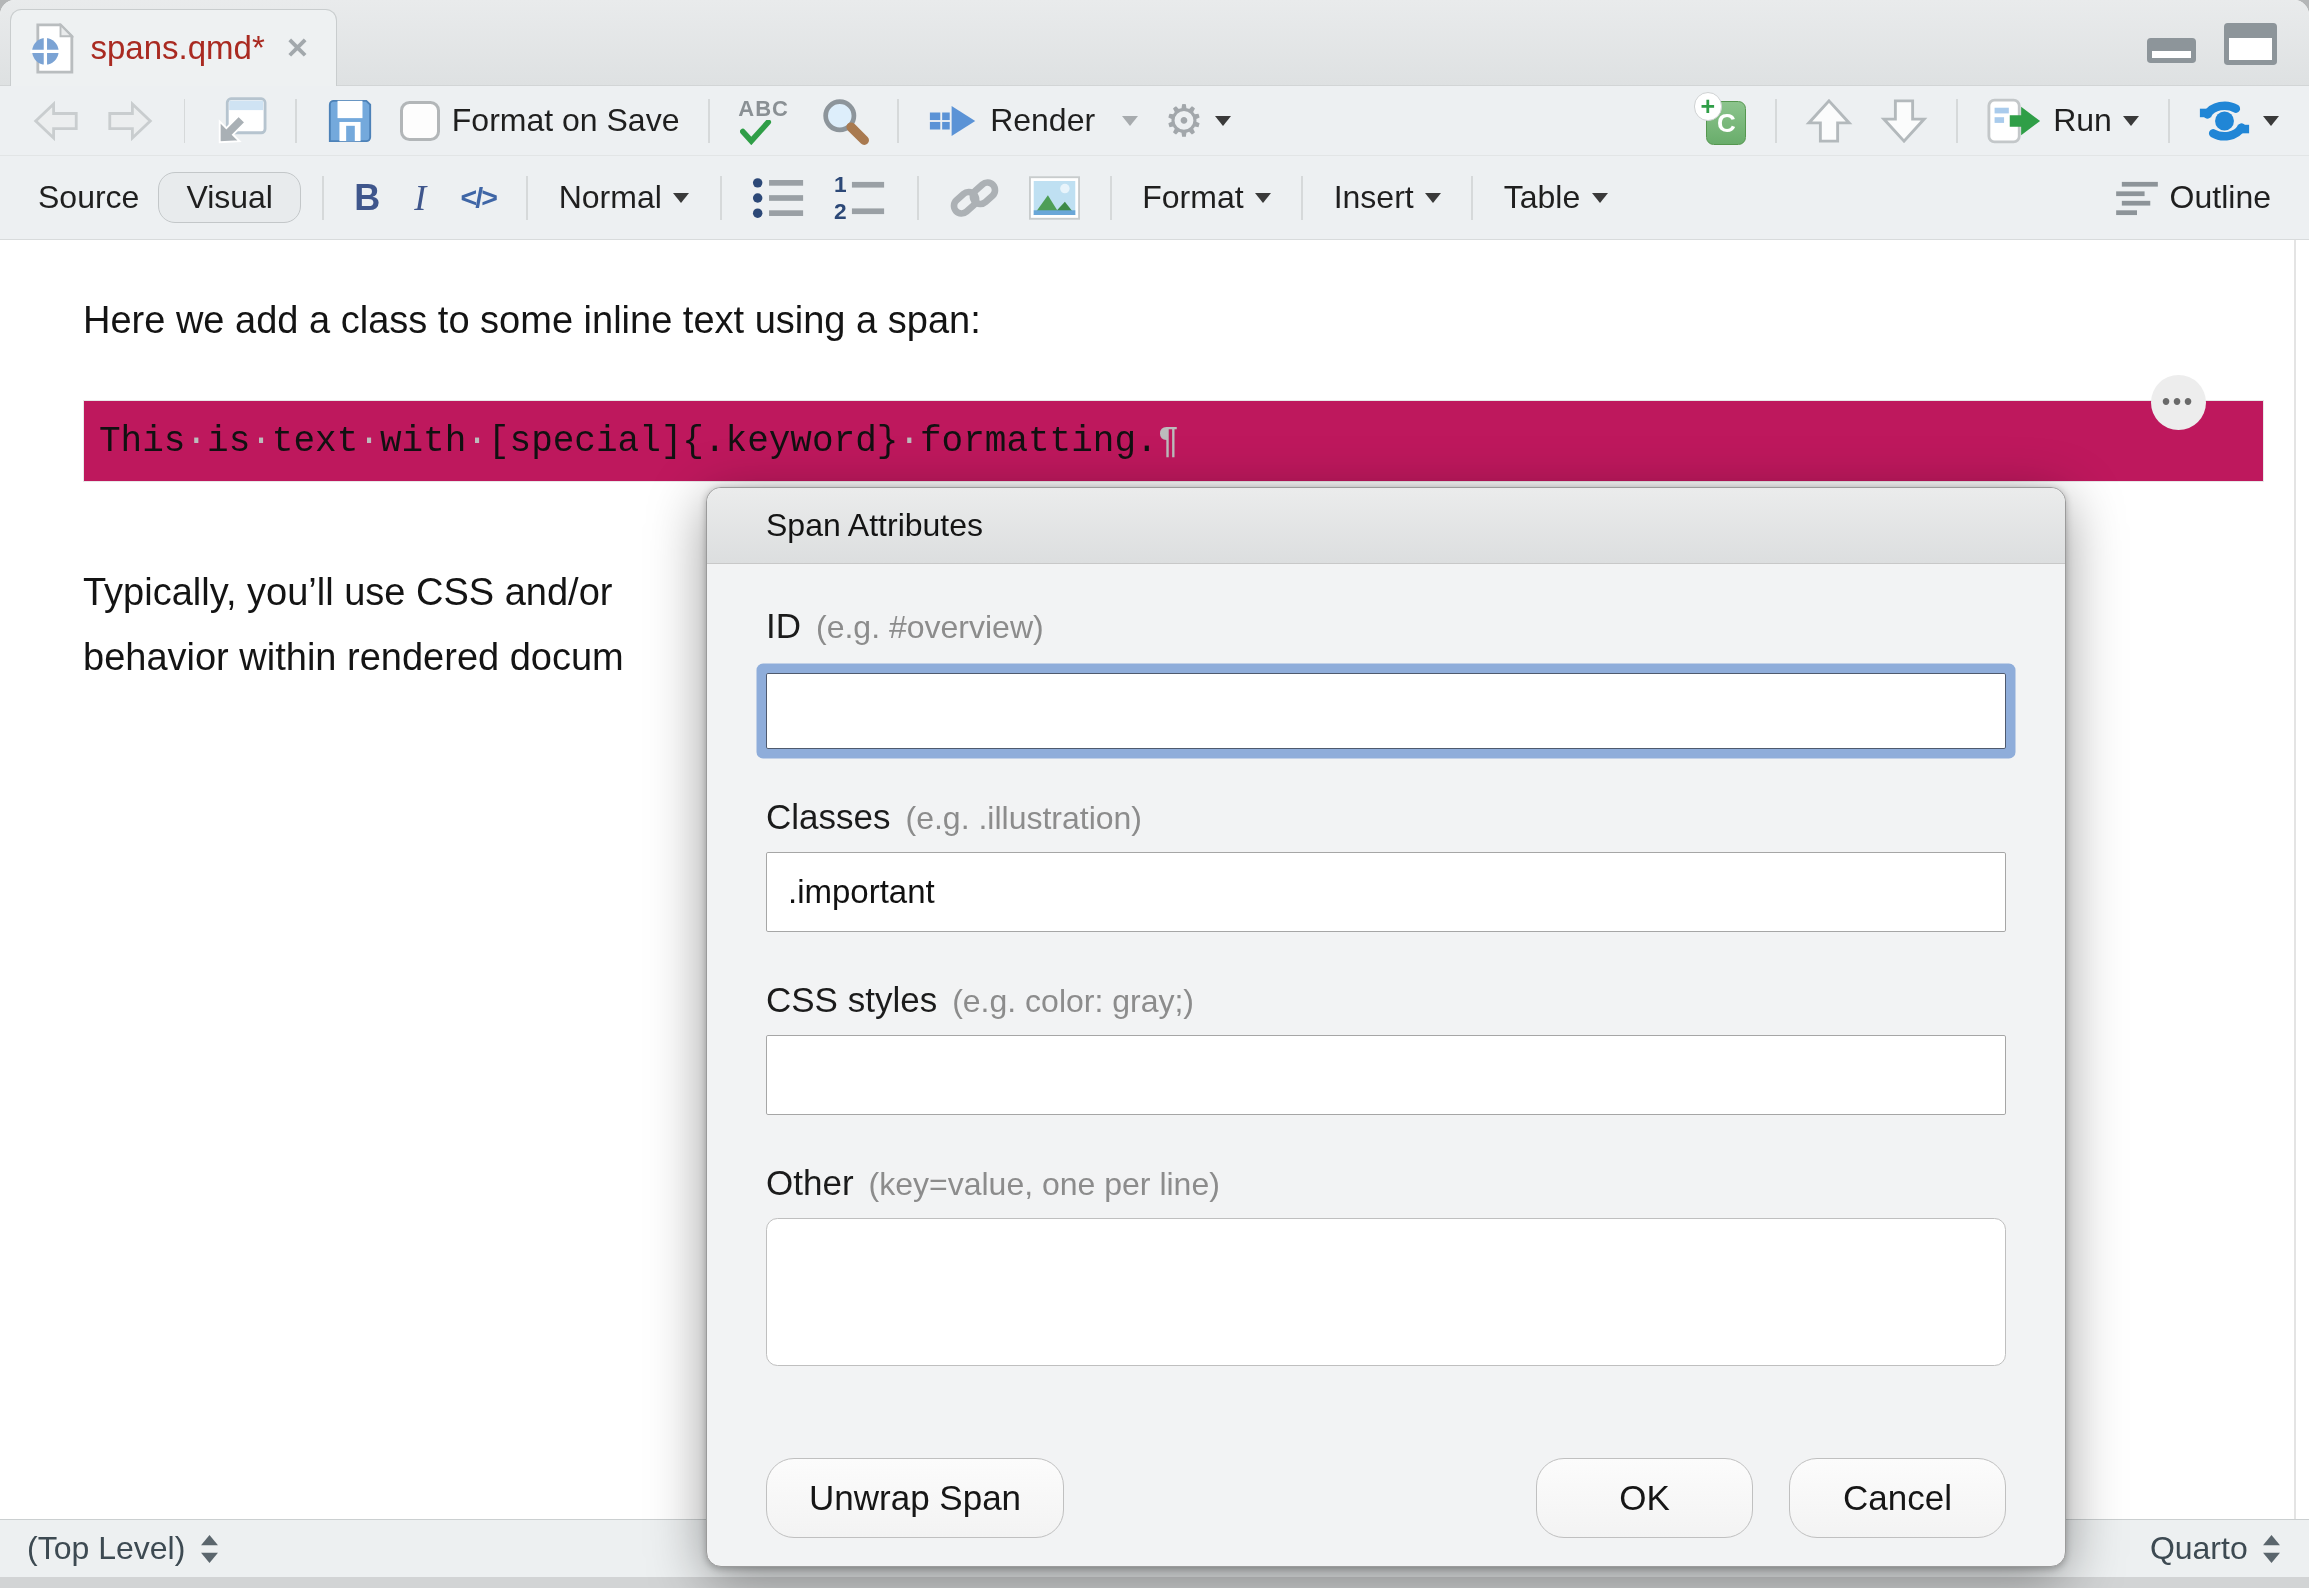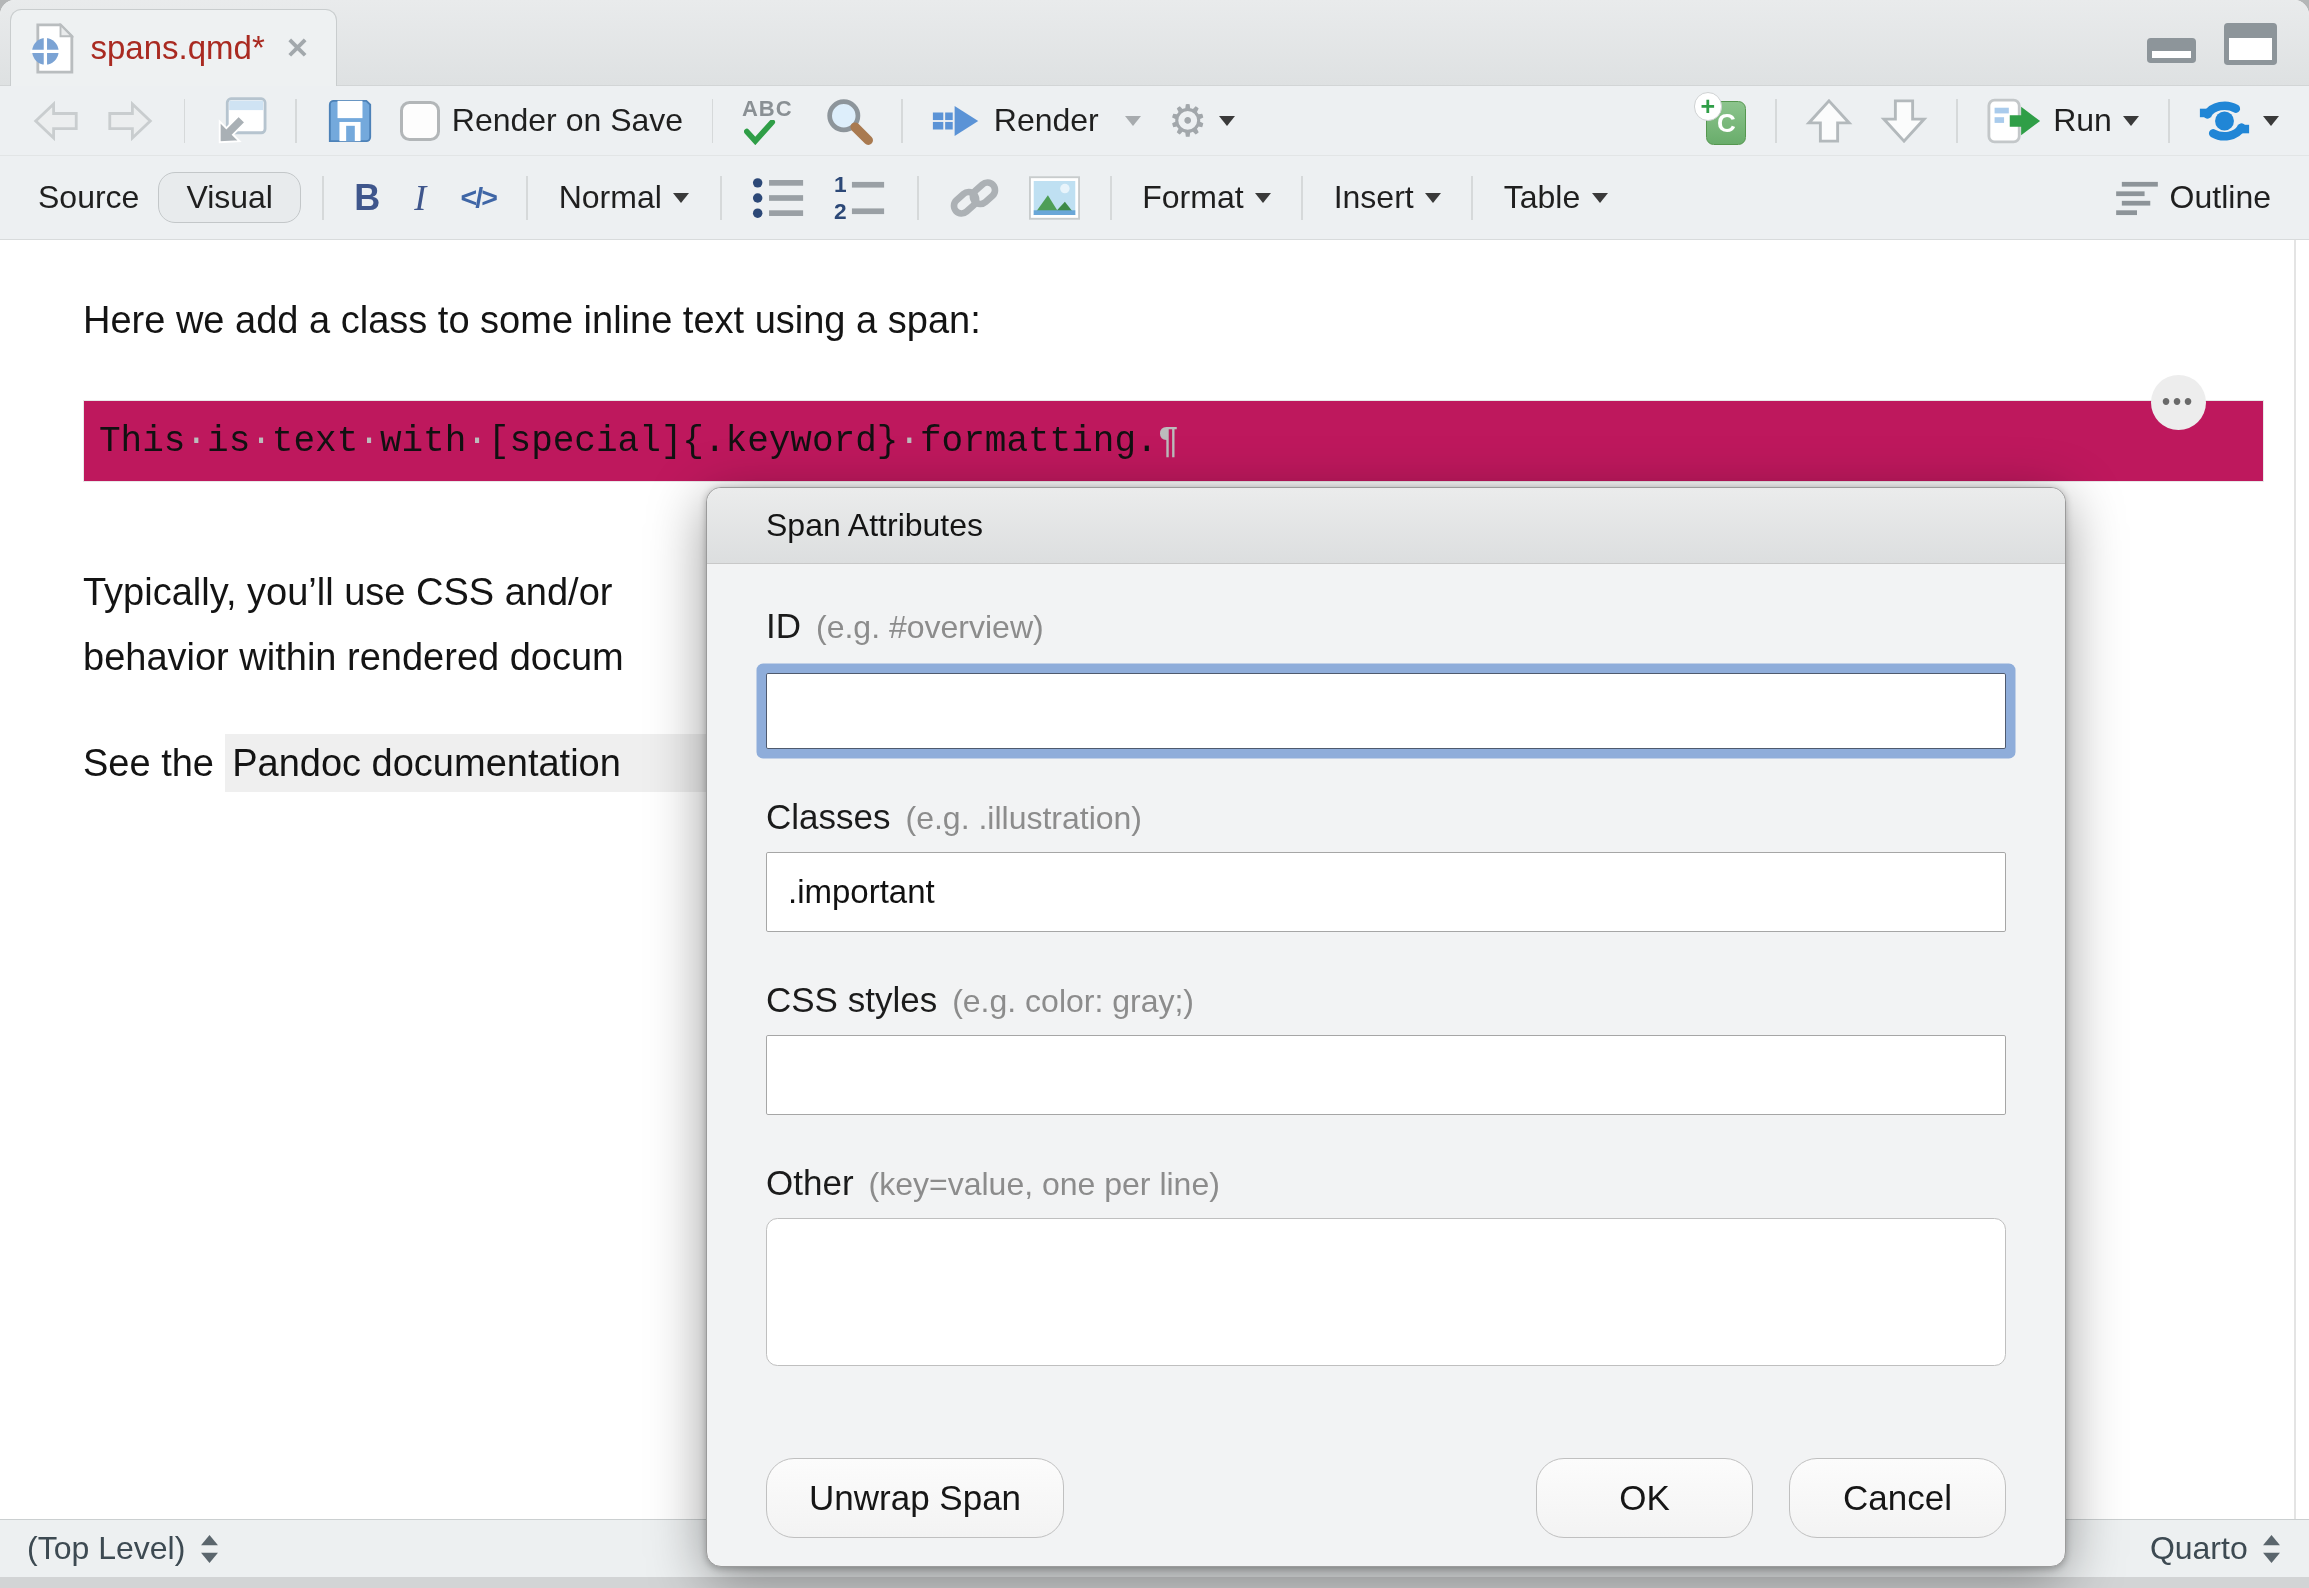--- a/index.html
+++ b/index.html
@@ -191,21 +191,21 @@
     <div class="tbtn">
       <svg width="48" height="48" viewBox="0 0 50 50">
         <path d="M4 8 a4 4 0 0 1 4-4 h34 l4 4 v34 a4 4 0 0 1 -4 4 h-38 z" fill="#74a9dc" stroke="#4d82b8" stroke-width="2"></path>
         <rect x="12" y="4" width="26" height="18" fill="#ffffff"></rect>
         <rect x="14" y="26" width="22" height="20" fill="#ffffff"></rect>
         <rect x="21" y="30" width="9" height="16" fill="#74a9dc"></rect>
       </svg>
     </div>
     <div class="tbtn">
       <div class="checkbox"></div>
-      <span class="tlabel">Render on Save</span>
+      <span class="tlabel">Format on Save</span>
     </div>
     <div class="sep"></div>
     <div class="tbtn">
       <div class="spell">
         <div class="abc">ABC</div>
         <svg width="32" height="25" viewBox="0 0 34 26" style="margin-top:-1.9px;margin-left:1.9px;">
             <path d="M3 12 L12 22 L30 2" fill="none" stroke="#2f9e47" stroke-width="6" stroke-linecap="round"></path>
           </svg>
       </div>
     </div>
@@ -373,23 +373,20 @@
     </div>
     <div class="ellipsis-btn">
       <span>•••</span>
     </div>
 
     <div class="p2">
       <span>Typically, you’ll use CSS and/or</span><br>
       <span>behavior within rendered docum</span>
     </div>
 
-    <div class="p3">
-      <span>See the </span><span class="link-chip">Pandoc documentation</span>
-    </div>
   </div>
 
   <div class="statusbar">
     <div class="status-group">
       <span>(Top Level)</span>
       <svg width="21" height="32" viewBox="0 0 22 34">
         <path d="M11 2 L20 13 H2 Z" fill="#5b666d"></path>
         <path d="M11 32 L2 21 H20 Z" fill="#5b666d"></path>
       </svg>
     </div>

